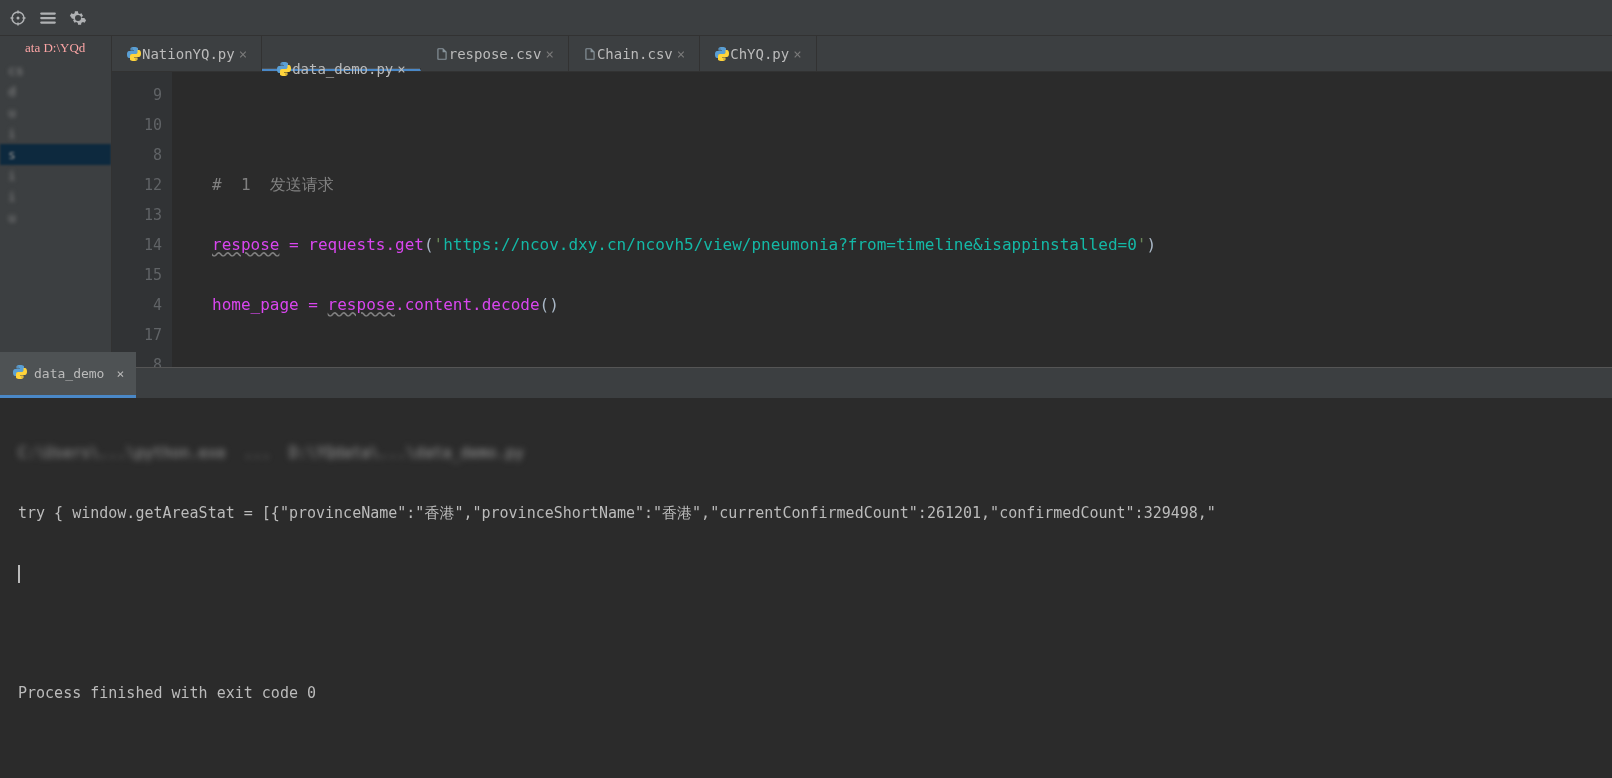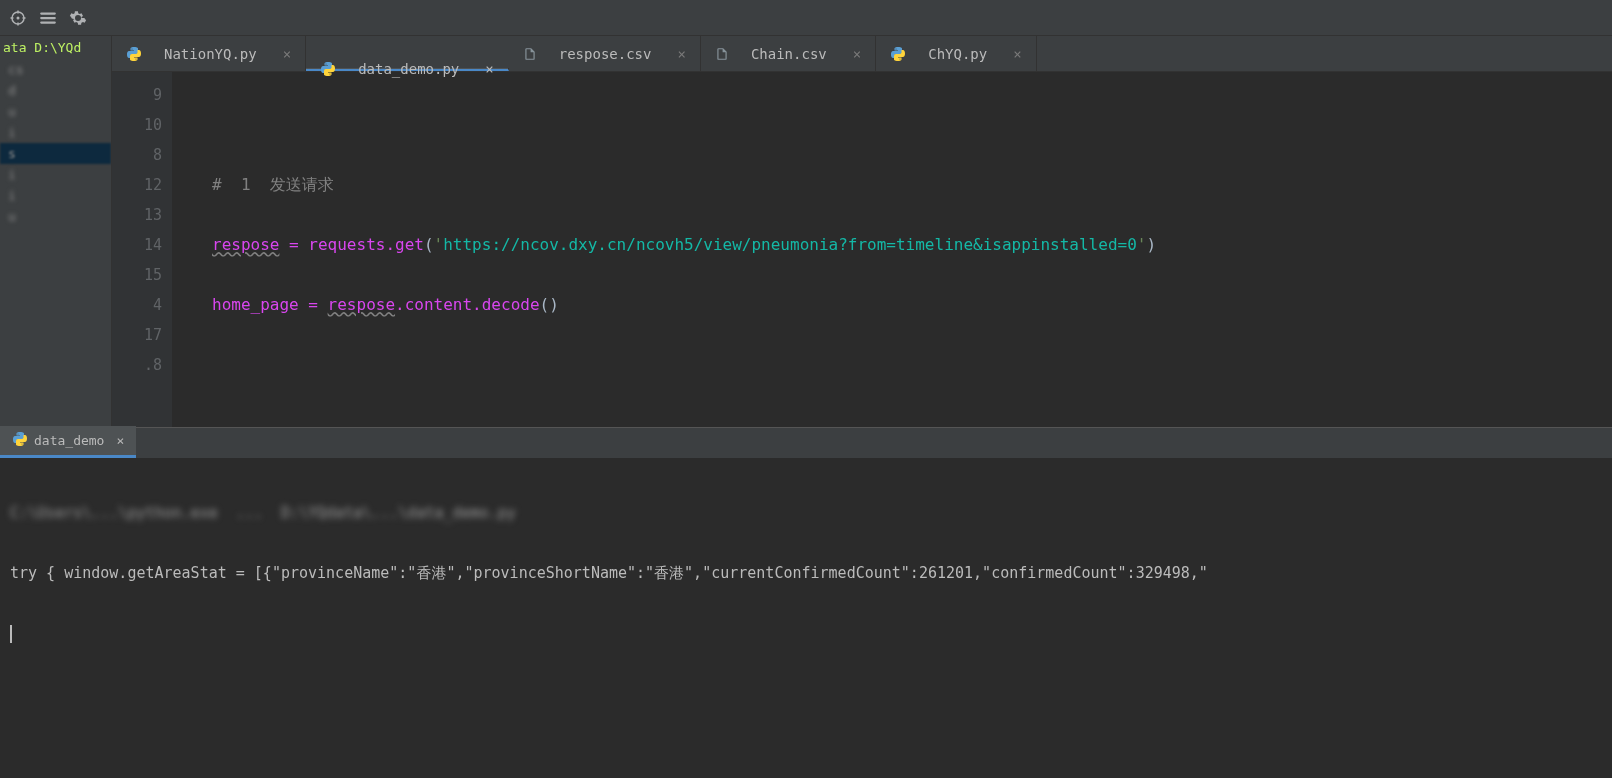--- a/index.html
+++ b/index.html
@@ -36,24 +36,25 @@
       flex: 1;
       overflow: hidden;
     }
     .sidebar {
       width: 112px;
       background: #3c3f41;
       border-right: 1px solid #323232;
       overflow: hidden;
     }
     .sidebar-header {
-      padding: 4px 3px;
+      padding: 4px 25px;
       font-size: 13px;
-      color: #bef264;
+      color: #fca5a5;
       white-space: nowrap;
+      font-family: Liberation Serif, serif;
     }
     .sidebar-item {
       padding: 3px 8px;
       font-size: 13px;
       color: #888;
       white-space: nowrap;
       filter: blur(2px);
     }
     .sidebar-item.selected {
       background: #0d293e;
@@ -69,21 +70,21 @@
     .tabs {
       height: 36px;
       background: #3c3f41;
       display: flex;
       border-bottom: 1px solid #323232;
     }
     .tab {
       display: flex;
       align-items: center;
       padding: 0 14px;
-      gap: 22px;
+      gap: 0;
       border-right: 1px solid #323232;
       cursor: pointer;
       font-size: 14px;
       color: #bbb;
     }
     .tab.active {
       background: #4e5254;
       border-bottom: 2px solid #4a88c7;
       margin-top: 32px;
     }
@@ -140,28 +141,28 @@
     .run-tabs {
       height: 30px;
       background: #3c3f41;
       display: flex;
       align-items: flex-end;
     }
     .run-tab {
       display: flex;
       align-items: center;
       gap: 6px;
-      padding: 5px 12px;
+      padding: 12px 12px;
       font-size: 13px;
       color: #bbb;
       background: #4e5254;
       border-bottom: 3px solid #4a88c7;
     }
     .run-output {
-      padding: 10px 10px;
+      padding: 10px 18px;
       font-size: 15px;
       line-height: 30px;
       color: #bbb;
       white-space: pre;
       overflow: hidden;
       min-height: 220px;
       border-radius: 32px;
     }
     .run-output .blurline {
       filter: blur(3px);
@@ -303,14 +304,15 @@
           </svg></span>
       <span>data_demo</span>
       <span class="close" style="color:#bbb;margin-left:6px;">×</span>
     </div>
   </div>
   <div class="run-output">
 <div class="blurline">C:\Users\...\python.exe  ...  D:\YQdata\...\data_demo.py</div>
 <div>try { window.getAreaStat = [{"provinceName":"香港","provinceShortName":"香港","currentConfirmedCount":261201,"confirmedCount":329498,"</div>
 <div><span class="caret"></span></div>
 <div> </div>
+<div>Process finished with exit code 0</div>
   </div>
 </div>
 
 </body></html>

